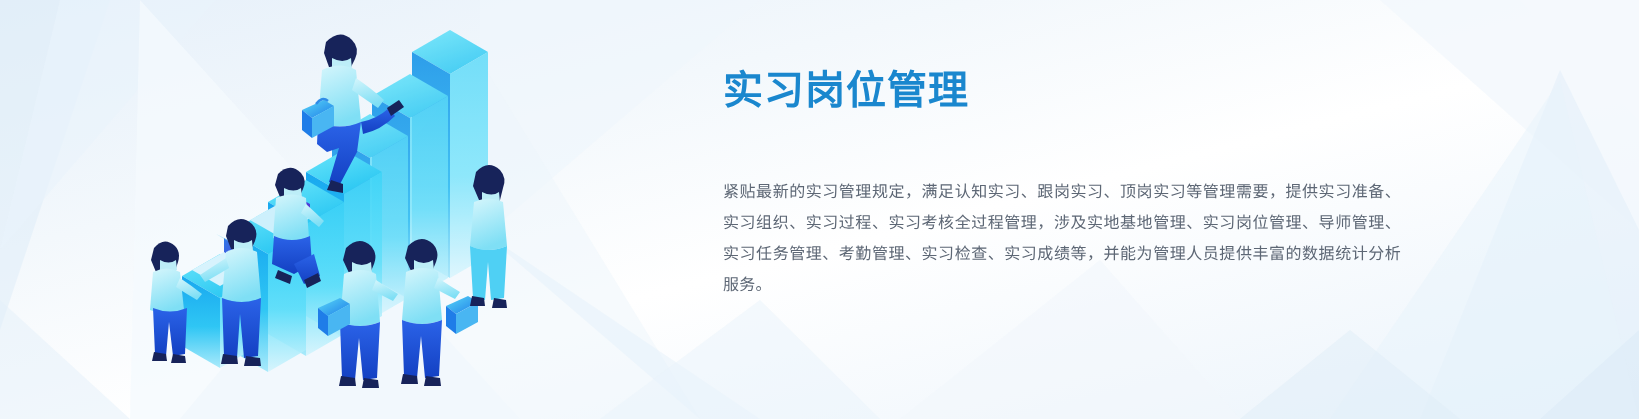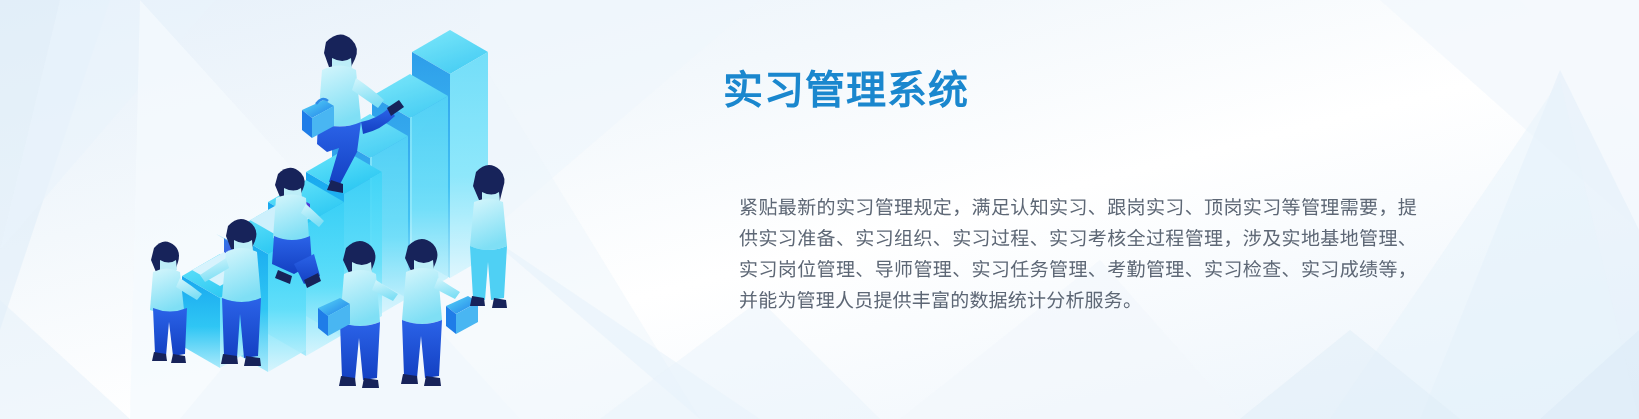--- a/index.html
+++ b/index.html
@@ -50,24 +50,24 @@
   .hero-title {
     margin: 0;
     font-size: 40px;
     line-height: 56px;
     font-weight: 700;
     letter-spacing: 1px;
     color: #1a87ce;
     white-space: nowrap;
   }
   .hero-desc {
-    margin: 16px;
+    margin: 0;
     padding-top: 58px;
     width: 678px;
-    font-size: 19px;
+    font-size: 16px;
     line-height: 31px;
     color: #5d6775;
     text-align: justify;
     text-justify: inter-ideograph;
     letter-spacing: 0.2px;
   }
 </style>
 </head>
 <body>
 
@@ -288,17 +288,17 @@
       <path d="M356,164 q12,-13 24,-2 q7,8 3,18 l-4,16 -20,-4 -6,-14 z" fill="#17235a"></path>
       <path d="M362,184 q10,5 17,0 l1,10 q-9,5 -18,0 z" fill="#bdeef8"></path>
       <path d="M354,194 q15,-7 29,0 l4,44 q-19,8 -37,0 z" fill="url(#shirtG)"></path>
       <path d="M350,238 q18,8 37,0 l-3,52 -13,2 -3,-38 -3,38 -12,-2 z" fill="#4fd0f4"></path>
       <path d="M352,288 l12,2 1,8 -15,0 z" fill="#17235a"></path>
       <path d="M374,290 l12,2 1,8 -15,0 z" fill="#17235a"></path>
     </g>
   </svg>
 
   <div class="copy">
-    <h1 class="hero-title">实习管理系统</h1>
+    <h1 class="hero-title">实习岗位管理</h1>
     <p class="hero-desc">紧贴最新的实习管理规定，满足认知实习、跟岗实习、顶岗实习等管理需要，提供实习准备、实习组织、实习过程、实习考核全过程管理，涉及实地基地管理、实习岗位管理、导师管理、实习任务管理、考勤管理、实习检查、实习成绩等，并能为管理人员提供丰富的数据统计分析服务。</p>
   </div>
 
 </div>
 
 </body></html>

